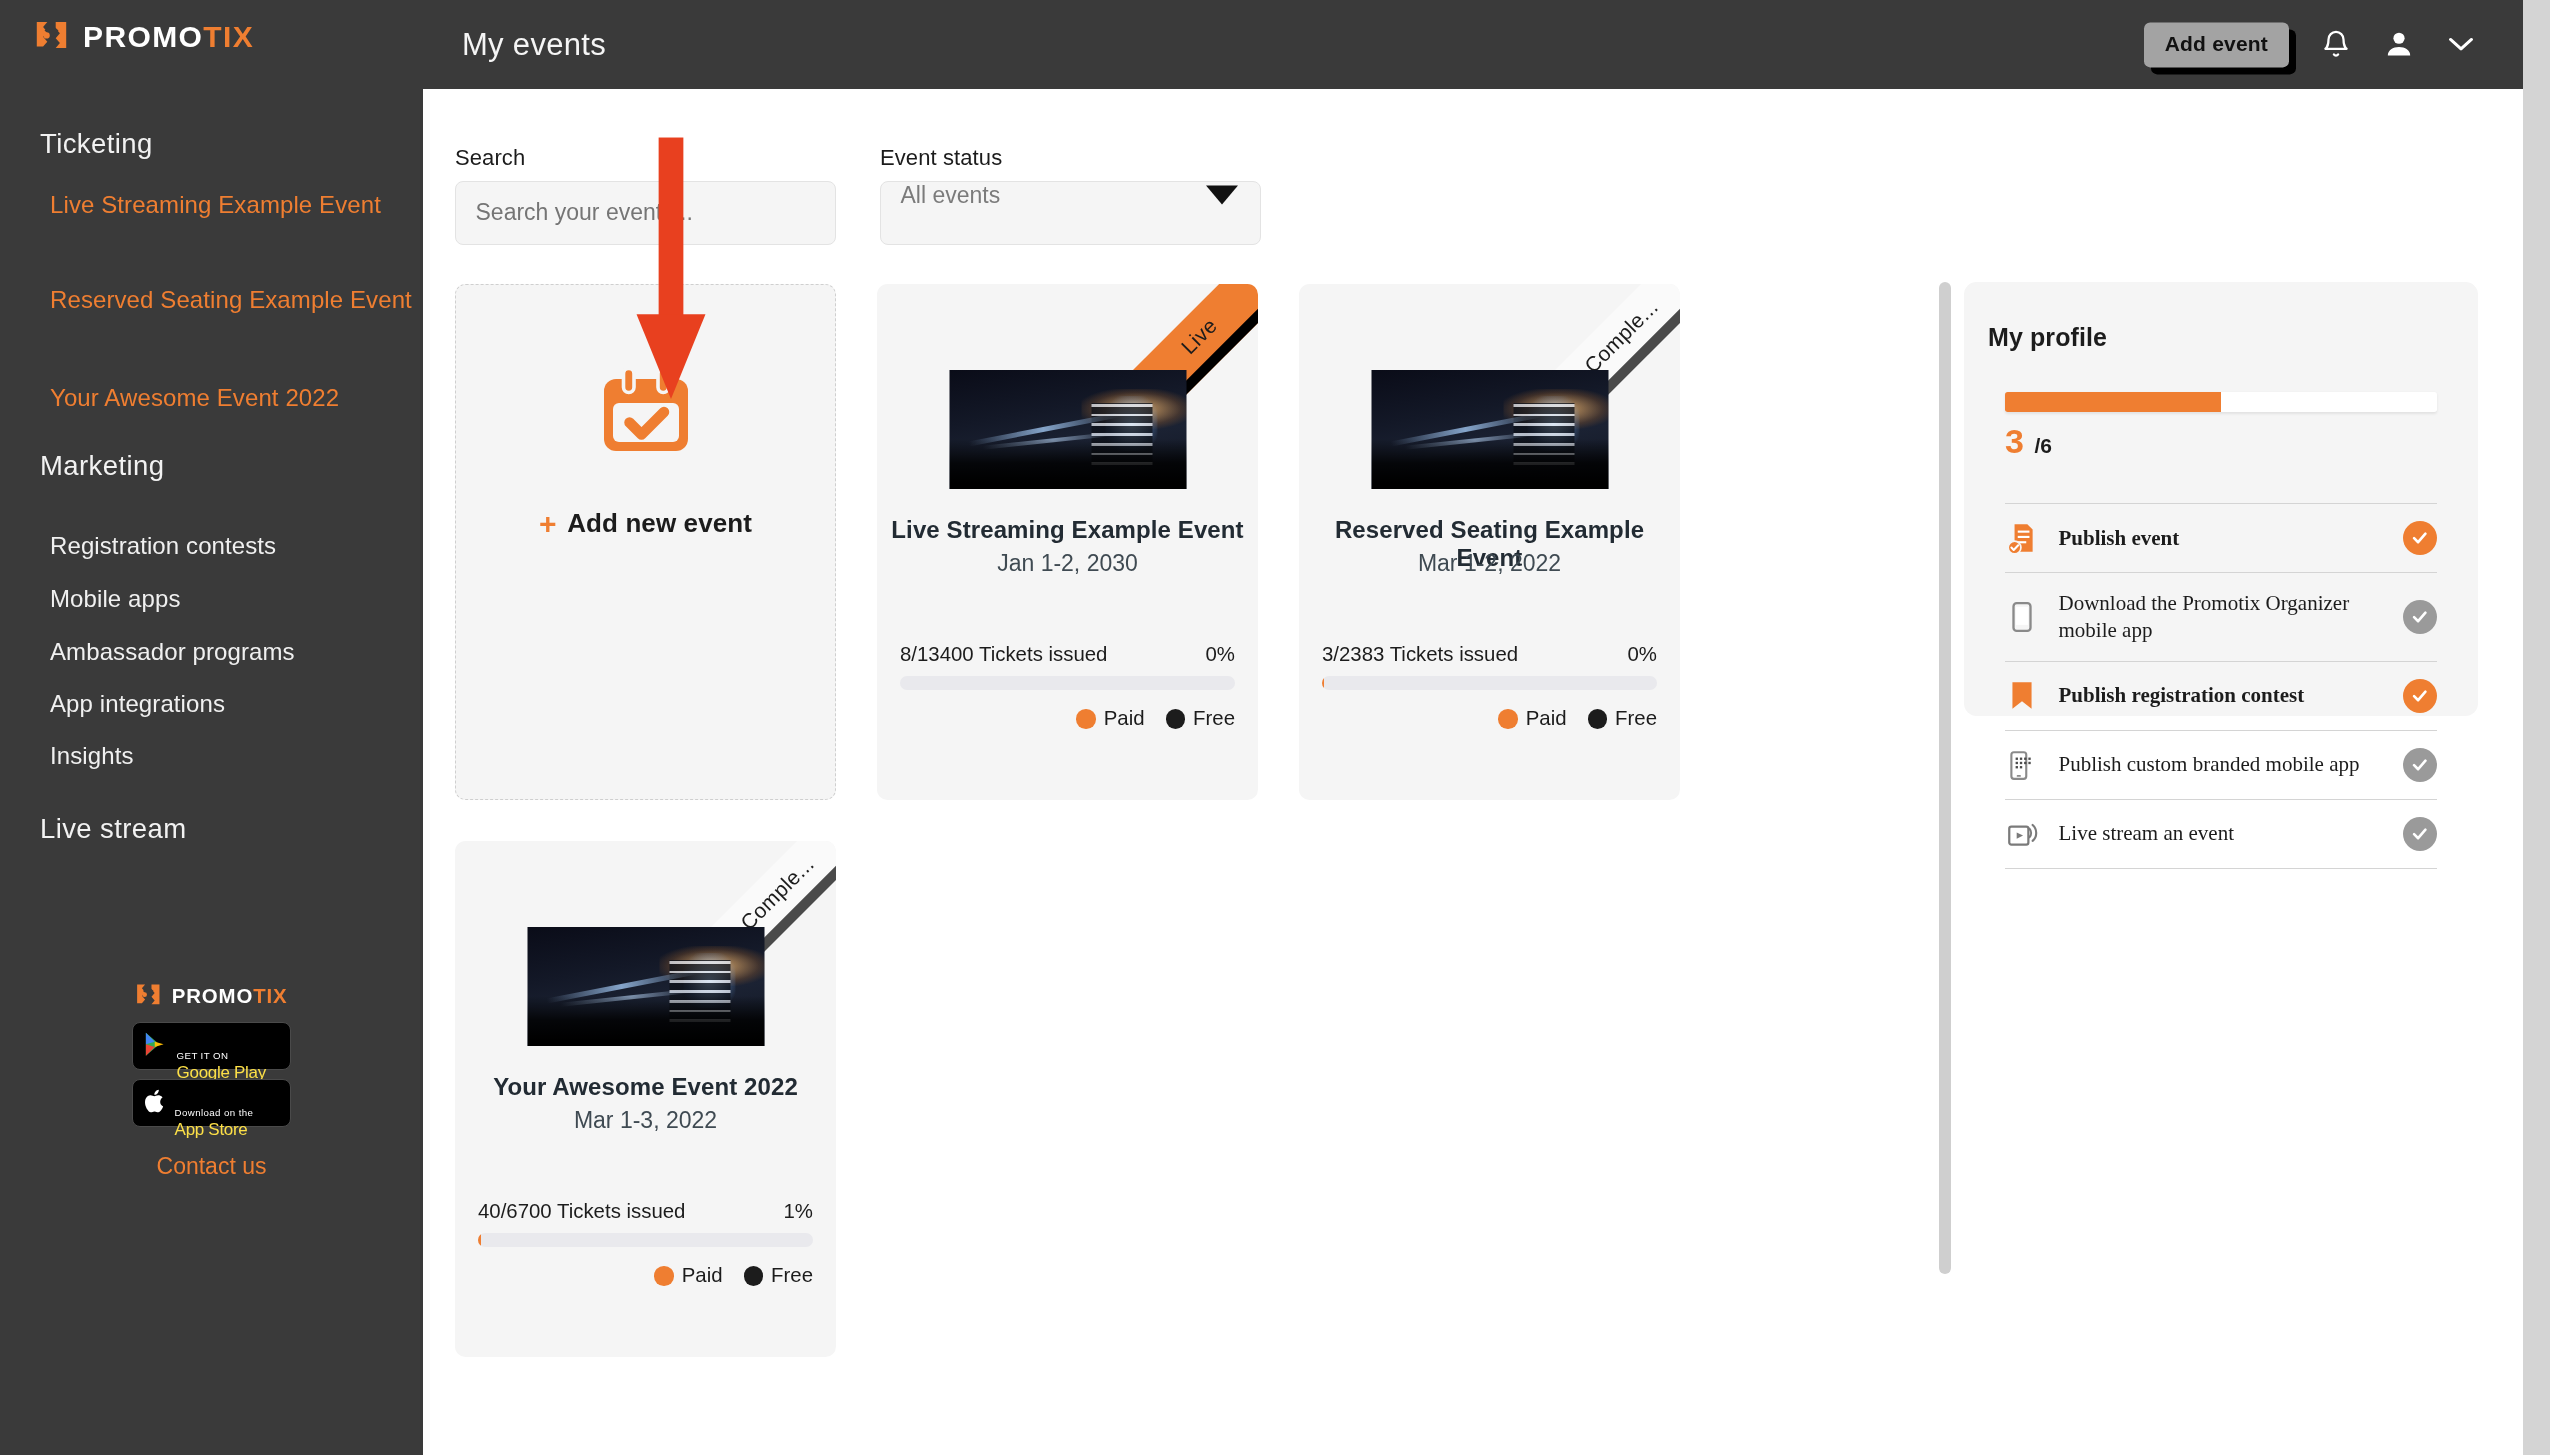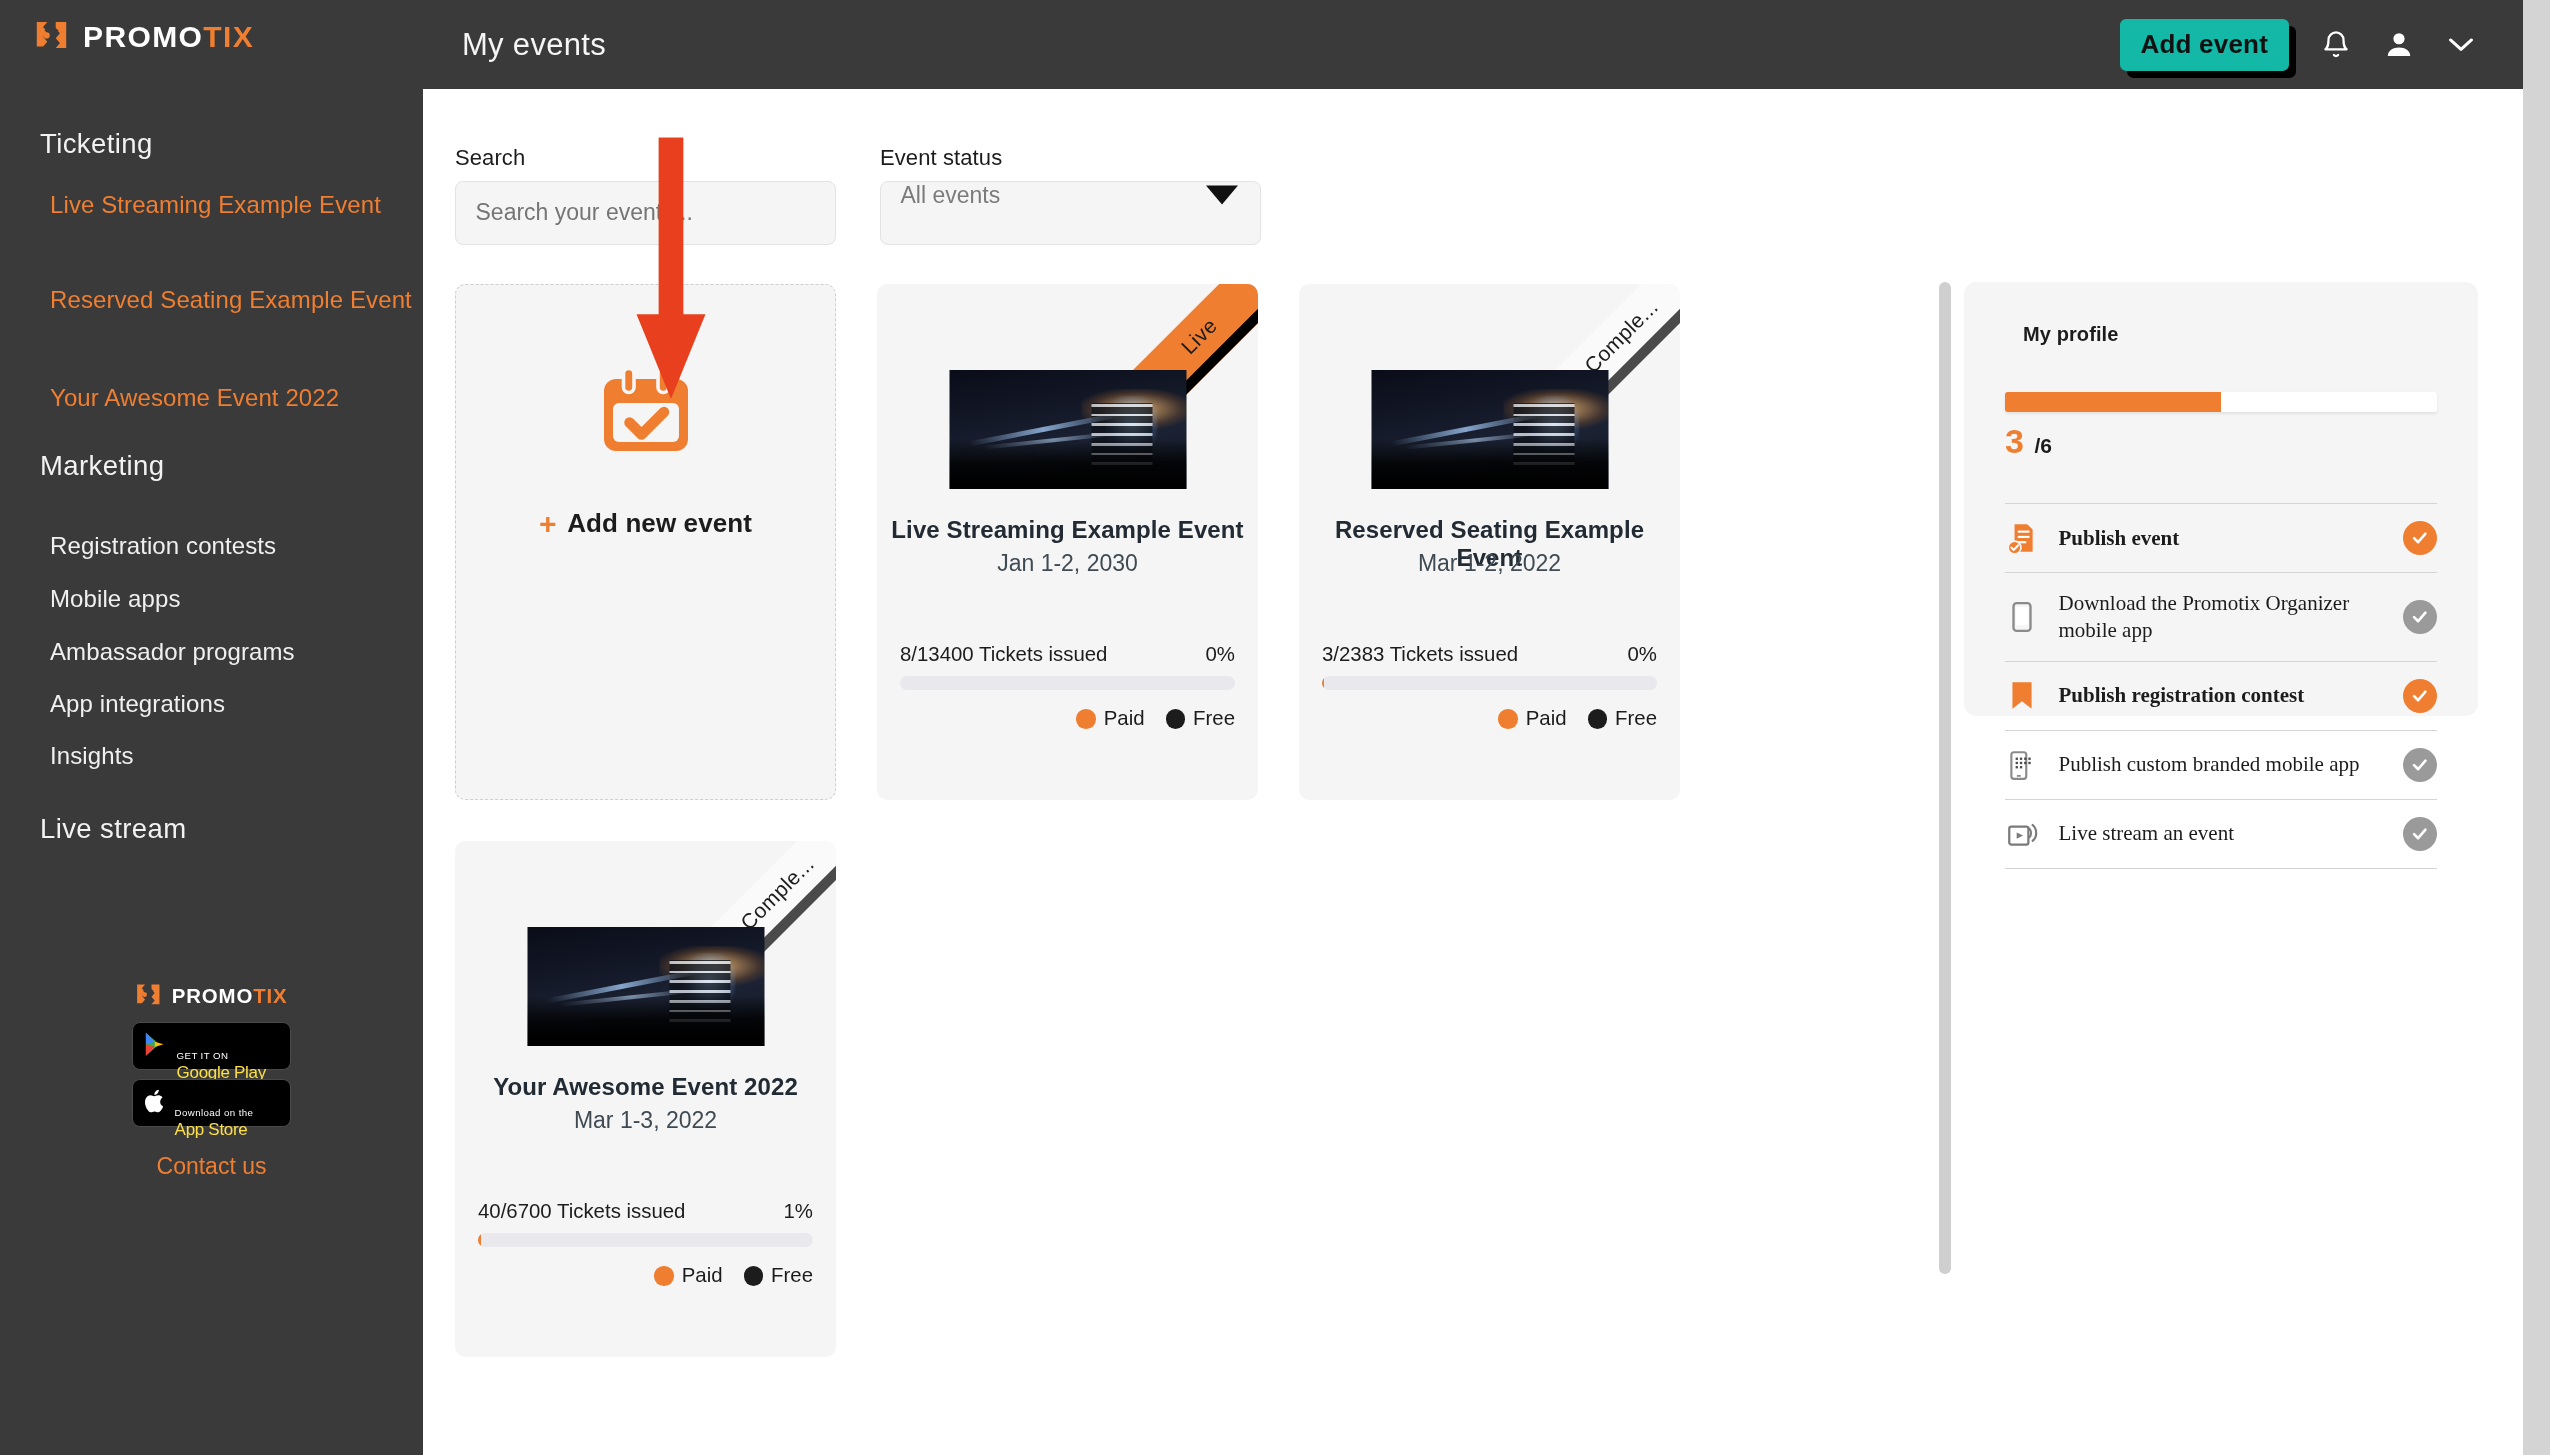--- a/index.html
+++ b/index.html
@@ -78,23 +78,23 @@
   }
   .topbar-title {
     position: absolute; left: 39px; top: 50%; transform: translateY(-50%);
     color: #f5f5f5; font-size: 31px; font-weight: 300; letter-spacing: 0.3px;
   }
   .topbar-right {
     position: absolute; right: 48px; top: 50%; transform: translateY(-50%);
     display: flex; align-items: center; gap: 32px;
   }
   .add-event-btn {
-    background: #14b8a6; color: #111; border: none; border-radius: 6.2px;
+    background: #a3a3a3; color: #111; border: none; border-radius: 6.2px;
     font-family: "Liberation Sans", sans-serif;
-    font-size: 26px; font-weight: 600; padding: 10.6px 21px;
+    font-size: 21px; font-weight: 600; padding: 10.6px 21px;
     box-shadow: 7px 7px 0 #000; cursor: pointer; letter-spacing: 0.2px;
   }
   .icon-btn { background: none; border: none; cursor: pointer; padding: 0;
               display:flex; align-items:center; justify-content:center; }
 
   
   .main {
     position: absolute; left: 423px; top: 89px; width: 2100px; height: 1366px;
     background: #ffffff; overflow: hidden;
   }
@@ -199,22 +199,22 @@
   .inner-scroll {
     position: absolute; left: 1516px; top: 193px; width: 12.4px; height: 992px;
     background: #cfcfcf; border-radius: 6.2px; cursor: pointer;
   }
 
   
   .profile-panel {
     position: absolute; left: 1541px; top: 193px; width: 514px; height: 434px;
     background: #f5f5f5; border-radius: 12.4px; padding: 0;
   }
-  .profile-title { position: absolute; left: 59px; top: 41px;
-                   font-size: 20px; font-weight: 700; color: #1c1c1c; letter-spacing:0.1px;text-align:center; }
+  .profile-title { position: absolute; left: 24px; top: 41px;
+                   font-size: 25px; font-weight: 700; color: #1c1c1c; letter-spacing:0.1px;text-align:center; }
   .profile-prog-track { position: absolute; left: 41px; top: 110px; width: 432px; height: 19.5px;
                         background: #ffffff; border-radius: 2.7px; box-shadow: 0 1.8px 2.7px rgba(0,0,0,.08); }
   .profile-prog-fill { height: 100%; background: #ef7e31; border-radius: 2.7px 0 0 2.7px; }
   .profile-count { position: absolute; left: 41px; top: 140px;
                    display: flex; align-items: baseline; gap: 10.6px; }
   .profile-count .done { color: #ef7e31; font-size: 34px; font-weight: 700; }
   .profile-count .total { color: #1c1c1c; font-size: 21px; font-weight: 600; }
 
   .check-list { position: absolute; left: 41px; top: 221px; width: 432px; }
   .check-item {

